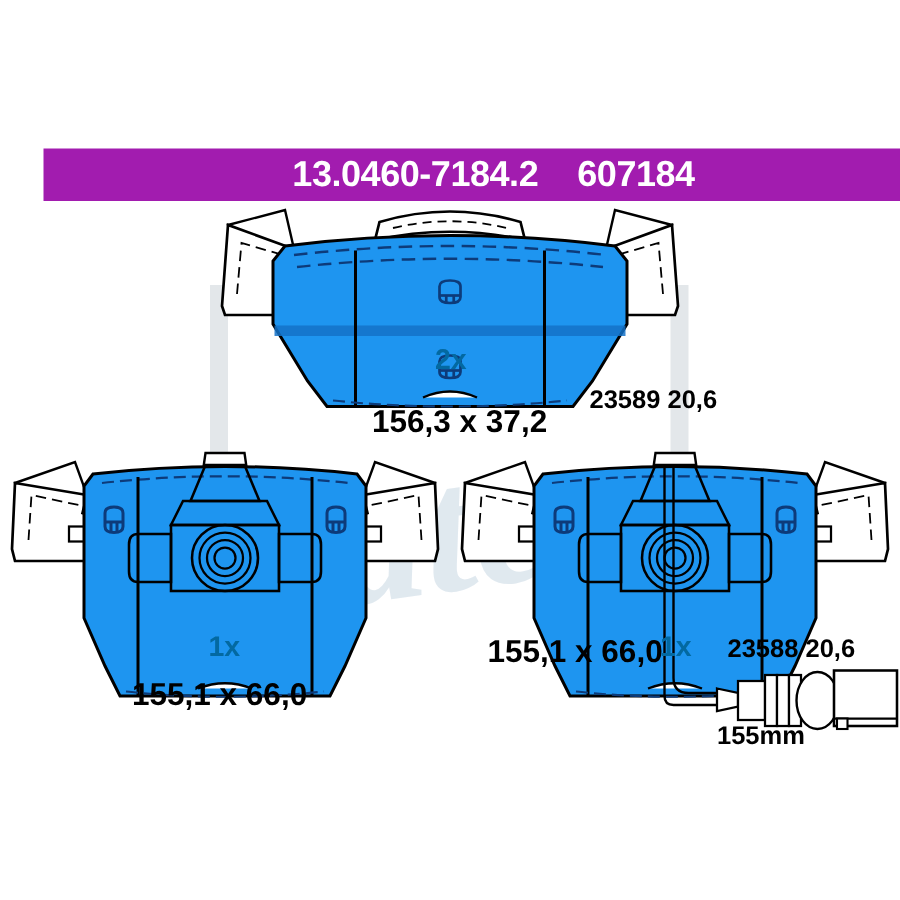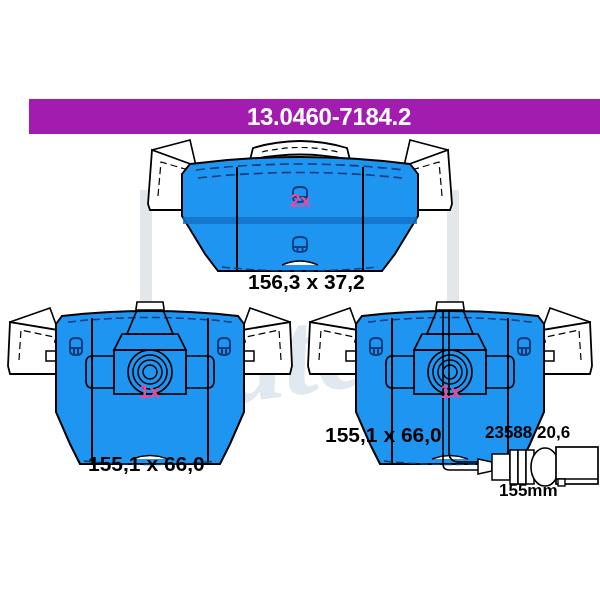--- a/index.html
+++ b/index.html
@@ -70,41 +70,43 @@
     font-size: 21px;
   }
   .lbl-ref {
     font-size: 17px;
   }
   .lbl-len {
     font-size: 17px;
   }
   .lbl-qty {
     font-size: 19px;
-    color: #ec4899;
+    color: #0369a1;
+    margin-top: 40px;
   }
 
   #dim-top       { left: 248px; top: 271px; }
   #ref-top       { left: 393px; top: 258px; }
   #ref-left      { left: 2px;   top: 424px; }
   #dim-left      { left: 88px;  top: 453px; }
   #dim-right     { left: 325px; top: 424px; }
   #ref-right     { left: 485px; top: 424px; }
-  #sensor-len    { left: 499px; top: 482px; }
+  #sensor-len    { left: 478px; top: 482px; }
   #qty-top       { left: 290px; top: 191px; }
   #qty-left      { left: 139px; top: 382px; }
   #qty-right     { left: 440px; top: 382px; }
 </style>
 </head>
 <body>
 
 <div id="product-sheet">
 
   <div class="header-bar">
     <span class="code">13.0460-7184.2</span>
+    <span class="code">607184</span>
   </div>
 
   <div class="stage">
     <svg width="600" height="380" viewBox="0 0 600 380" xmlns="http://www.w3.org/2000/svg">
       <defs>
 
         <g id="clipicon">
           <path d="M -6 -7 q 0 -4 6 -4 q 6 0 6 4 l 0 9 q 0 4 -6 4 q -6 0 -6 -4 z" fill="none" stroke="#0d3b7a" stroke-width="2"></path>
           <line x1="-6" y1="-1" x2="6" y2="-1" stroke="#0d3b7a" stroke-width="2"></line>
           <line x1="-2" y1="-1" x2="-2" y2="6" stroke="#0d3b7a" stroke-width="2"></line>
@@ -293,20 +295,21 @@
 
         <rect x="556" y="313" width="42" height="37" fill="#ffffff" stroke="#000" stroke-width="1.7"></rect>
         <line x1="556" y1="345" x2="598" y2="345" stroke="#000" stroke-width="1.5"></line>
         <rect x="558" y="345" width="7" height="7" fill="#ffffff" stroke="#000" stroke-width="1.4"></rect>
       </g>
     </svg>
   </div>
 
   <div class="lbl lbl-qty" id="qty-top">2x</div>
   <div class="lbl lbl-dim" id="dim-top">156,3 x 37,2</div>
+  <div class="lbl lbl-ref" id="ref-top">23589 20,6</div>
 
   <div class="lbl lbl-qty" id="qty-left">1x</div>
   <div class="lbl lbl-dim" id="dim-left">155,1 x 66,0</div>
 
   <div class="lbl lbl-qty" id="qty-right">1x</div>
   <div class="lbl lbl-dim" id="dim-right">155,1 x 66,0</div>
   <div class="lbl lbl-ref" id="ref-right">23588 20,6</div>
 
   <div class="lbl lbl-len" id="sensor-len">155mm</div>
 

